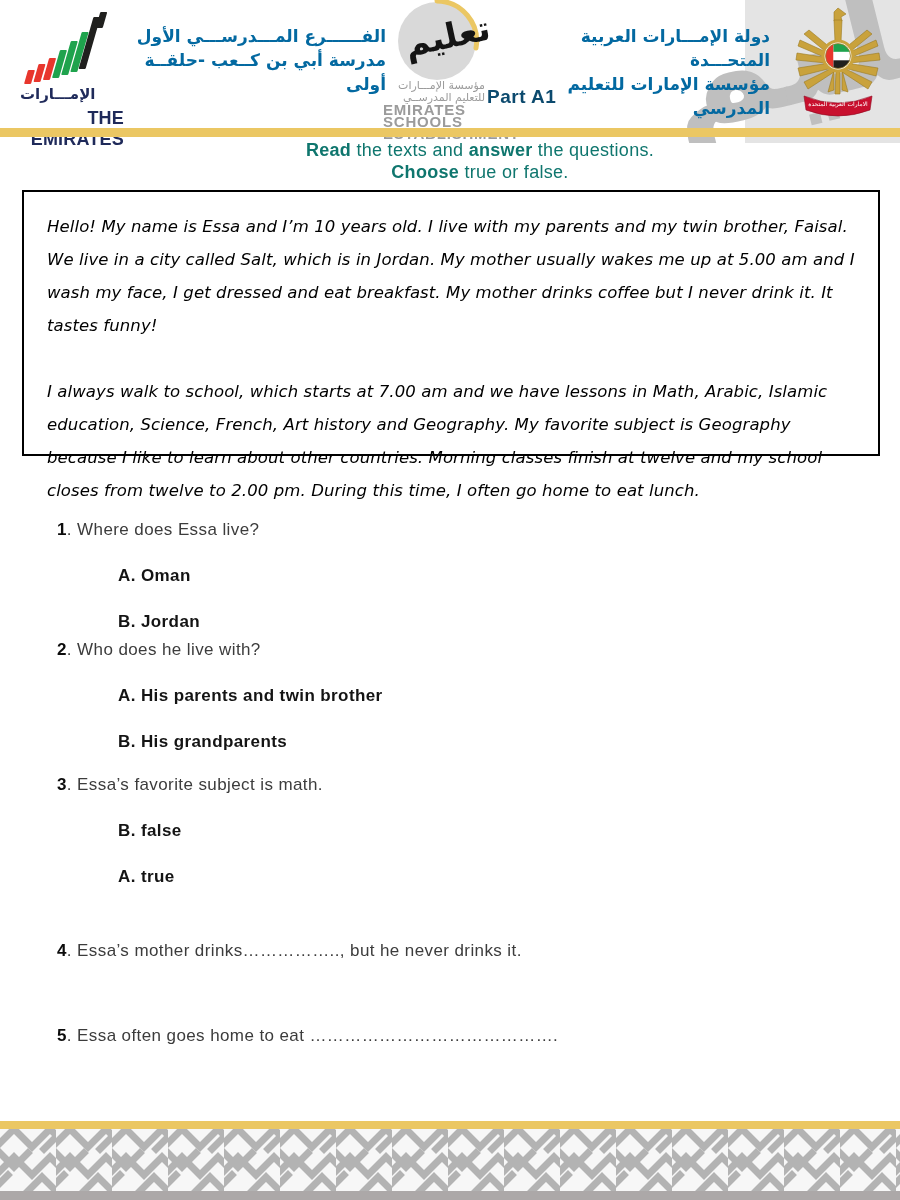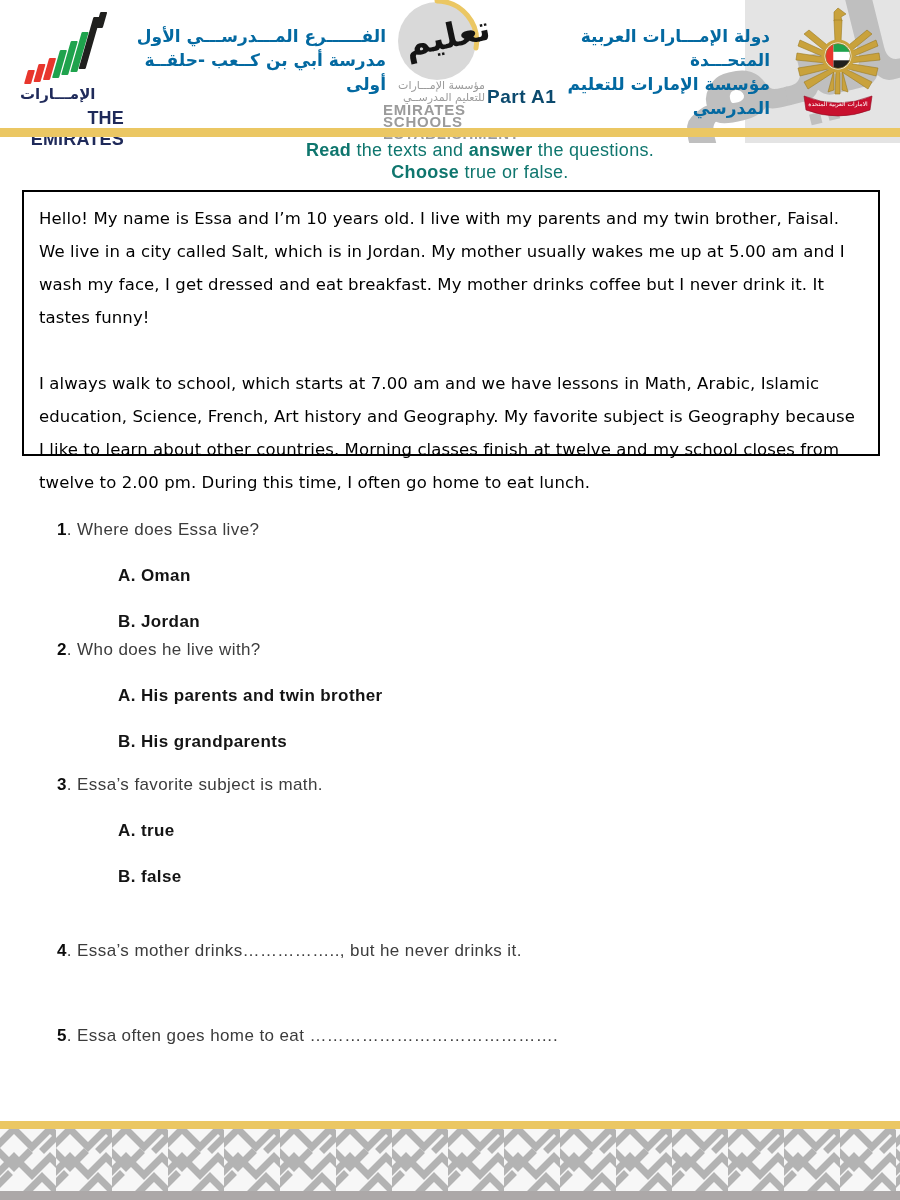--- a/index.html
+++ b/index.html
@@ -40,21 +40,21 @@
   .rule-top{position:absolute;left:0;top:128px;width:900px;height:9px;background:#ebc763;z-index:5;}
 
   
   .instructions{position:absolute;left:60px;top:139px;width:840px;text-align:center;
                 font-size:18px;color:#0f766e;letter-spacing:.3px;line-height:22px;}
 
   
   .passage-box{position:absolute;left:22px;top:190px;width:824px;height:234px;border:2px solid #000;
                padding:10px 15px 18px 15px;font-family:"DejaVu Sans",sans-serif;font-size:16.5px;
                line-height:33px;color:#000;letter-spacing:.1px;}
-  .passage-box p{margin:0;}
+  .passage-box p{margin:8px;font-style:italic;}
   .passage-box p + p{margin-top:33px;}
 
   
   .question{position:absolute;left:57px;width:800px;font-size:17px;color:#3c3c3c;letter-spacing:.4px;}
   .q-line b{color:#0c0c0c;}
   .q1{top:484px;margin-top:36px;} .q2{top:640px;} .q3{top:775px;} .q4{top:941px;} .q5{top:1026px;}
   .option{margin-top:26px;margin-left:61px;color:#141414;}
   .opt-letter{font-weight:600;}
   .opt-text{font-weight:bold;}
 
@@ -193,26 +193,26 @@
       <span class="opt-letter">B.</span>
       <span class="opt-text">His grandparents</span>
     </div>
   </div>
 
   <div class="question q3">
     <div class="q-line">
       <b>3</b><span>. Essa’s favorite subject is math.</span>
     </div>
     <div class="option">
+      <span class="opt-letter">B.</span>
+      <span class="opt-text">false</span>
+    </div>
+    <div class="option">
       <span class="opt-letter">A.</span>
       <span class="opt-text">true</span>
-    </div>
-    <div class="option">
-      <span class="opt-letter">B.</span>
-      <span class="opt-text">false</span>
     </div>
   </div>
 
   <div class="question q4">
     <div class="q-line">
       <b>4</b><span>. Essa’s mother drinks…………….., but he never drinks it.</span>
     </div>
   </div>
 
   <div class="question q5">

